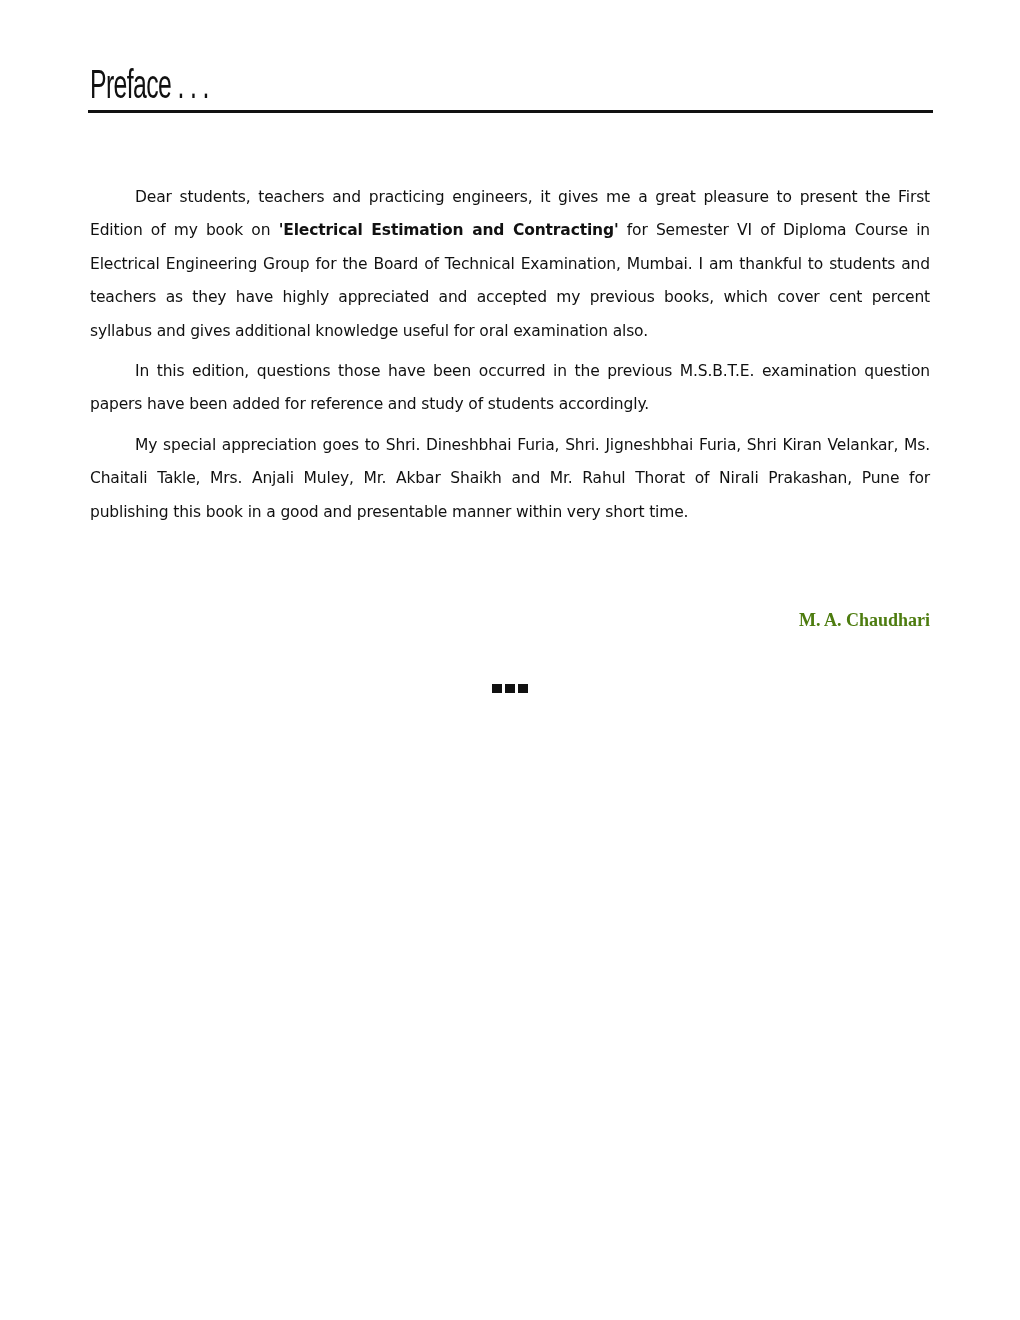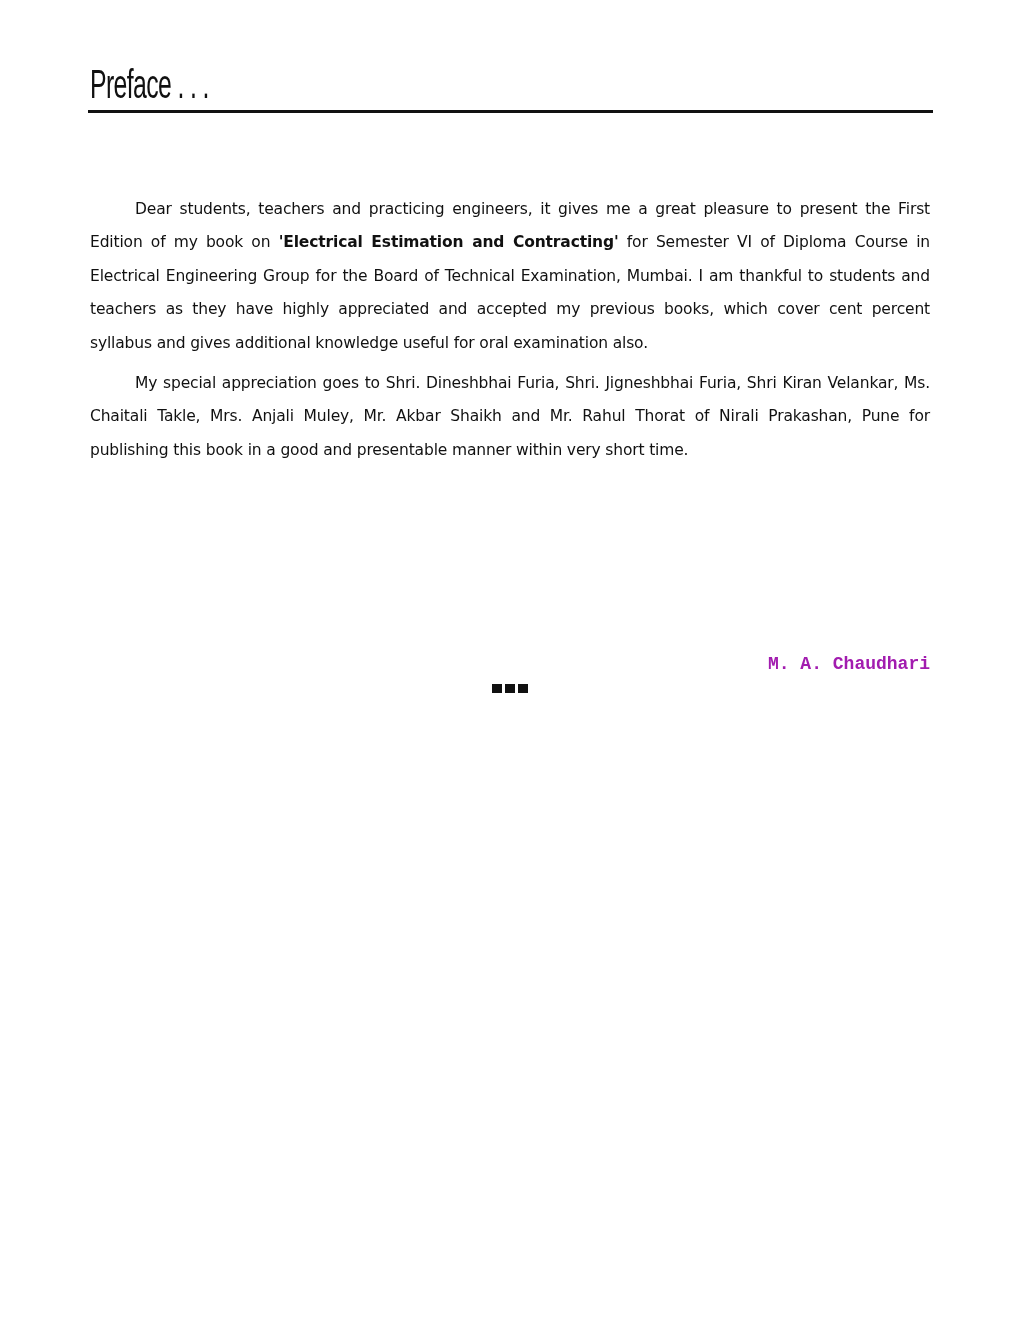--- a/index.html
+++ b/index.html
@@ -33,45 +33,44 @@
       position: absolute;
       left: 88px;
       top: 110px;
       width: 845px;
       height: 3px;
       background: #111111;
     }
     .body-text {
       position: absolute;
       left: 90px;
-      top: 193px;
+      top: 181px;
       width: 840px;
     }
     .para {
       margin: 0 0 7px 0;
       font-family: "DejaVu Sans", sans-serif;
       font-size: 15.5px;
       line-height: 33.4px;
       text-align: justify;
       text-indent: 45px;
       letter-spacing: -0.15px;
       word-spacing: 0px;
     }
     .para b {
       font-weight: bold;
     }
     .signature {
       position: absolute;
       right: 90px;
       top: 610px;
-      font-family: Liberation Mono, monospace;
+      font-family: Liberation Serif, serif;
       font-weight: bold;
       font-size: 18px;
-      color: #a21caf;
-      margin-top: 44px;
+      color: #4d7c0f;
     }
     .end-marks {
       position: absolute;
       left: 492px;
       top: 684px;
       display: flex;
       gap: 3px;
     }
     .end-mark {
       width: 10px;
@@ -80,20 +79,21 @@
     }
   </style>
 </head>
 <body>
 
 <h1 class="page-title">Preface . . .</h1>
 <div class="title-rule"></div>
 
 <div class="body-text">
   <p class="para"><span>Dear students, teachers and practicing engineers, it gives me a great pleasure to present the First Edition of my book on </span><b>'Electrical Estimation and Contracting'</b><span> for Semester VI of Diploma Course in Electrical Engineering Group for the Board of Technical Examination, Mumbai. I am thankful to students and teachers as they have highly appreciated and accepted my previous books, which cover cent percent syllabus and gives additional knowledge useful for oral examination also.</span></p>
+  <p class="para">In this edition, questions those have been occurred in the previous M.S.B.T.E. examination question papers have been added for reference and study of students accordingly.</p>
   <p class="para">My special appreciation goes to Shri. Dineshbhai Furia, Shri. Jigneshbhai Furia, Shri Kiran Velankar, Ms. Chaitali Takle, Mrs. Anjali Muley, Mr. Akbar Shaikh and Mr. Rahul Thorat of Nirali Prakashan, Pune for publishing this book in a good and presentable manner within very short time.</p>
 </div>
 
 <div class="signature">M. A. Chaudhari</div>
 
 <div class="end-marks">
   <span class="end-mark"></span>
   <span class="end-mark"></span>
   <span class="end-mark"></span>
 </div>

